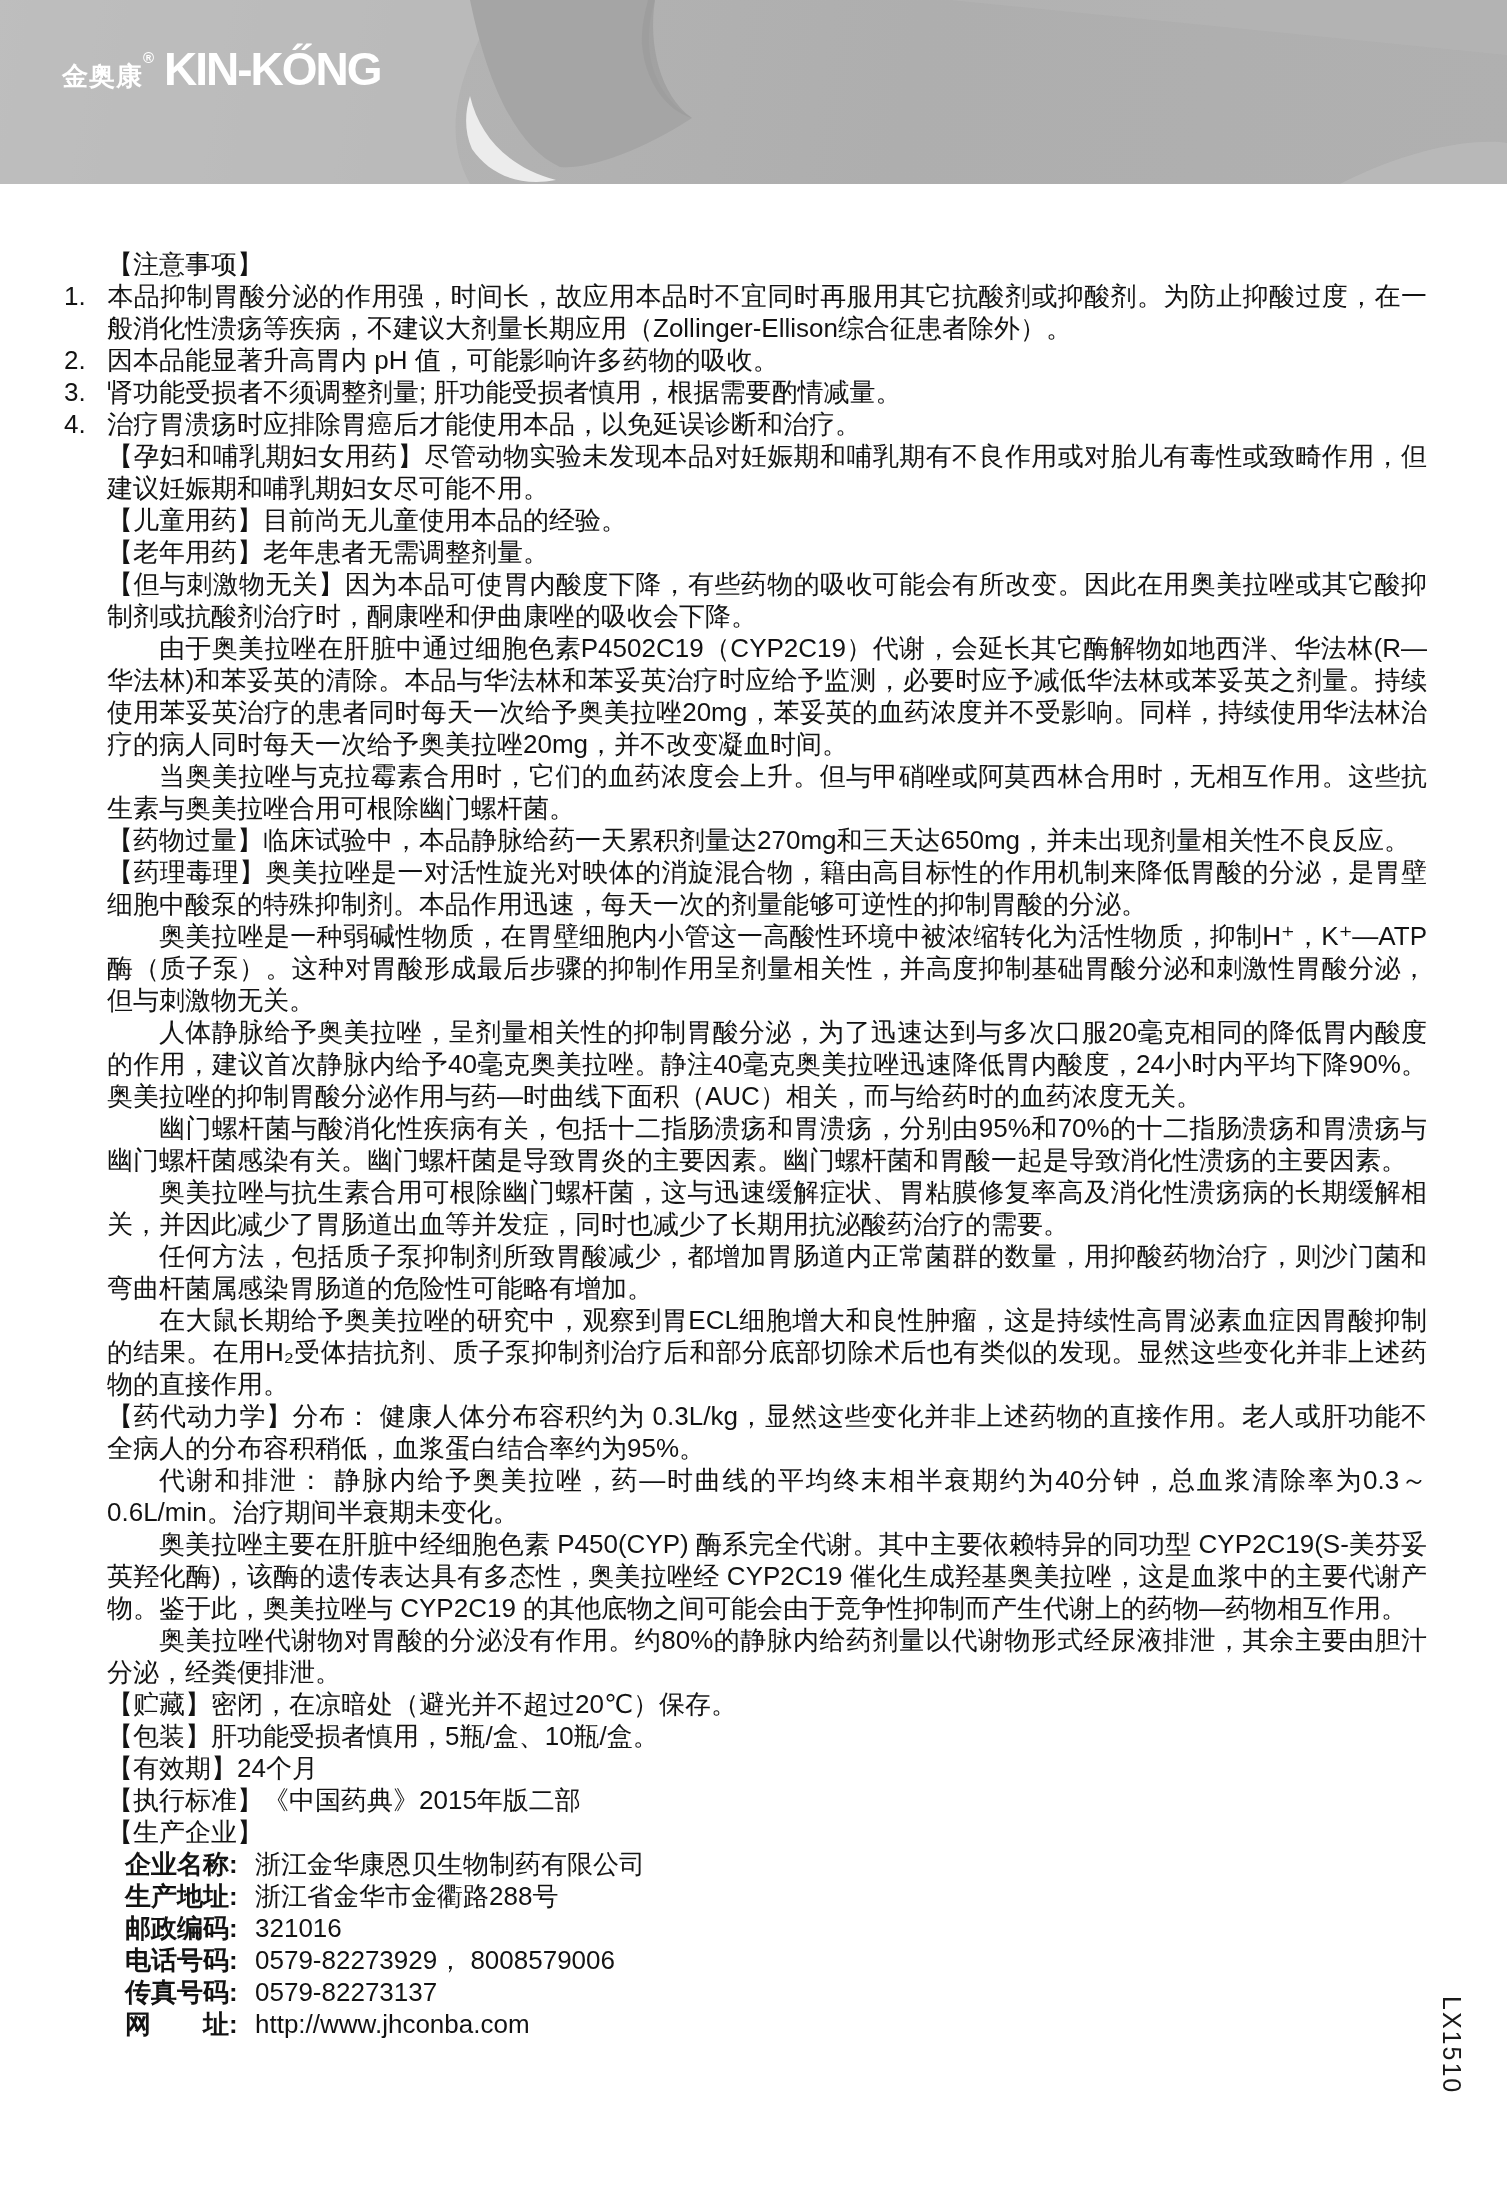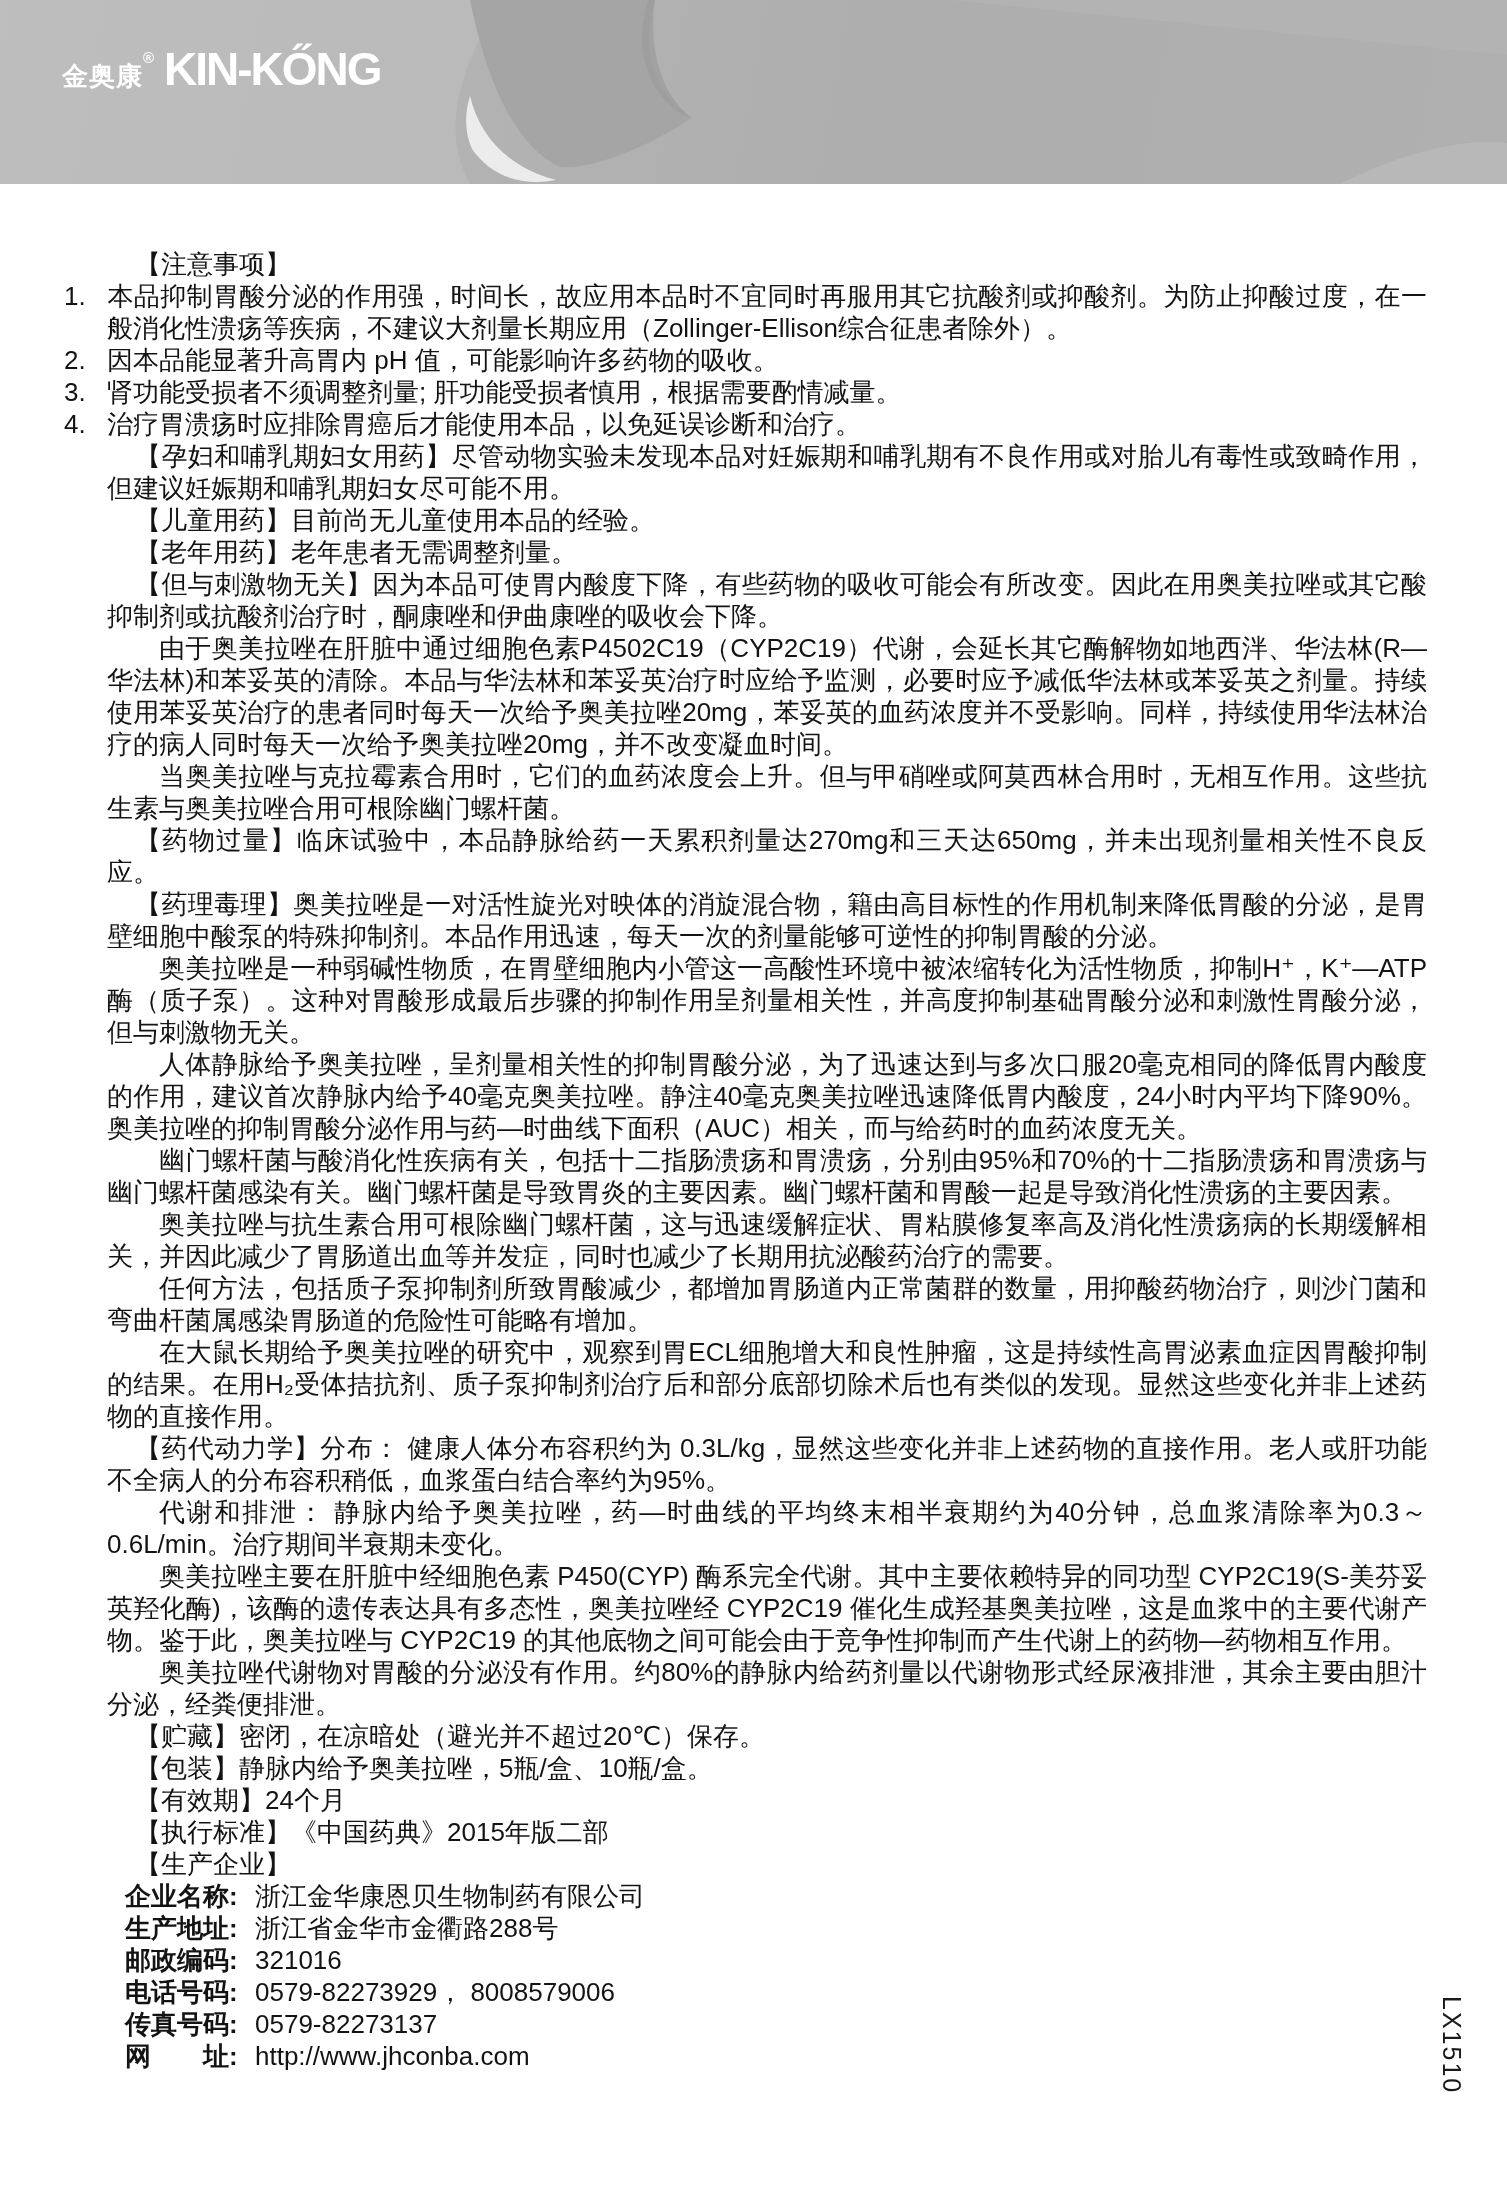--- a/index.html
+++ b/index.html
@@ -24,21 +24,21 @@
   .logo .cn{font-size:26px;font-weight:900;letter-spacing:1px;vertical-align:baseline;}
   .logo .reg{font-size:15px;font-weight:700;vertical-align:22px;}
   .logo .en{font-size:46px;font-weight:800;letter-spacing:-2px;vertical-align:baseline;margin-left:10px;}
   
   .doc{
     position:absolute;left:107px;top:248px;width:1320px;
     font-size:26px;line-height:32px;text-align:justify;
     color:#131313;
   }
   .doc p{margin:0;padding:0;}
-  .lbl{letter-spacing:0;margin-left:28px;}
+  .lbl{letter-spacing:0;}
   .hang{padding-left:43px;text-indent:-43px;}
   .hang .num{display:inline-block;width:43px;text-indent:0;}
   .ind{text-indent:52px;}
   .info-block{margin-left:18px;}
   .info-block .k{display:inline-block;min-width:130px;text-align:justify;font-weight:bold;}
   
   .side-code{
     position:absolute;left:1466px;top:1996px;
     transform:rotate(90deg);transform-origin:top left;
     font-size:25px;font-weight:500;letter-spacing:2px;color:#1a1a1a;
@@ -90,21 +90,21 @@
     <p class="para ind"><span>奥美拉唑与抗生素合用可根除幽门螺杆菌，这与迅速缓解症状、胃粘膜修复率高及消化性溃疡病的长期缓解相关，并因此减少了胃肠道出血等并发症，同时也减少了长期用抗泌酸药治疗的需要。</span></p>
     <p class="para ind"><span>任何方法，包括质子泵抑制剂所致胃酸减少，都增加胃肠道内正常菌群的数量，用抑酸药物治疗，则沙门菌和弯曲杆菌属感染胃肠道的危险性可能略有增加。</span></p>
     <p class="para ind"><span>在大鼠长期给予奥美拉唑的研究中，观察到胃ECL细胞增大和良性肿瘤，这是持续性高胃泌素血症因胃酸抑制的结果。在用H₂受体拮抗剂、质子泵抑制剂治疗后和部分底部切除术后也有类似的发现。显然这些变化并非上述药物的直接作用。</span></p>
 
     <p class="para"><span class="lbl">【药代动力学】</span><span>分布： 健康人体分布容积约为 0.3L/kg，显然这些变化并非上述药物的直接作用。老人或肝功能不全病人的分布容积稍低，血浆蛋白结合率约为95%。</span></p>
     <p class="para ind"><span>代谢和排泄： 静脉内给予奥美拉唑，药—时曲线的平均终末相半衰期约为40分钟，总血浆清除率为0.3～0.6L/min。治疗期间半衰期未变化。</span></p>
     <p class="para ind"><span>奥美拉唑主要在肝脏中经细胞色素 P450(CYP) 酶系完全代谢。其中主要依赖特异的同功型 CYP2C19(S-美芬妥英羟化酶)，该酶的遗传表达具有多态性，奥美拉唑经 CYP2C19 催化生成羟基奥美拉唑，这是血浆中的主要代谢产物。鉴于此，奥美拉唑与 CYP2C19 的其他底物之间可能会由于竞争性抑制而产生代谢上的药物—药物相互作用。</span></p>
     <p class="para ind"><span>奥美拉唑代谢物对胃酸的分泌没有作用。约80%的静脉内给药剂量以代谢物形式经尿液排泄，其余主要由胆汁分泌，经粪便排泄。</span></p>
 
     <p class="para"><span class="lbl">【贮藏】</span><span>密闭，在凉暗处（避光并不超过20℃）保存。</span></p>
-    <p class="para"><span class="lbl">【包装】</span><span>静脉内给予奥美拉唑，5瓶/盒、10瓶/盒。</span></p>
+    <p class="para"><span class="lbl">【包装】</span><span>肝功能受损者慎用，5瓶/盒、10瓶/盒。</span></p>
     <p class="para"><span class="lbl">【有效期】</span><span>24个月</span></p>
     <p class="para"><span class="lbl">【执行标准】</span><span>《中国药典》2015年版二部</span></p>
     <p class="para"><span class="lbl">【生产企业】</span></p>
 
     <div class="info-block">
       <p class="para"><span class="k">企业名称:</span><span>浙江金华康恩贝生物制药有限公司</span></p>
       <p class="para"><span class="k">生产地址:</span><span>浙江省金华市金衢路288号</span></p>
       <p class="para"><span class="k">邮政编码:</span><span>321016</span></p>
       <p class="para"><span class="k">电话号码:</span><span>0579-82273929， 8008579006</span></p>
       <p class="para"><span class="k">传真号码:</span><span>0579-82273137</span></p>

